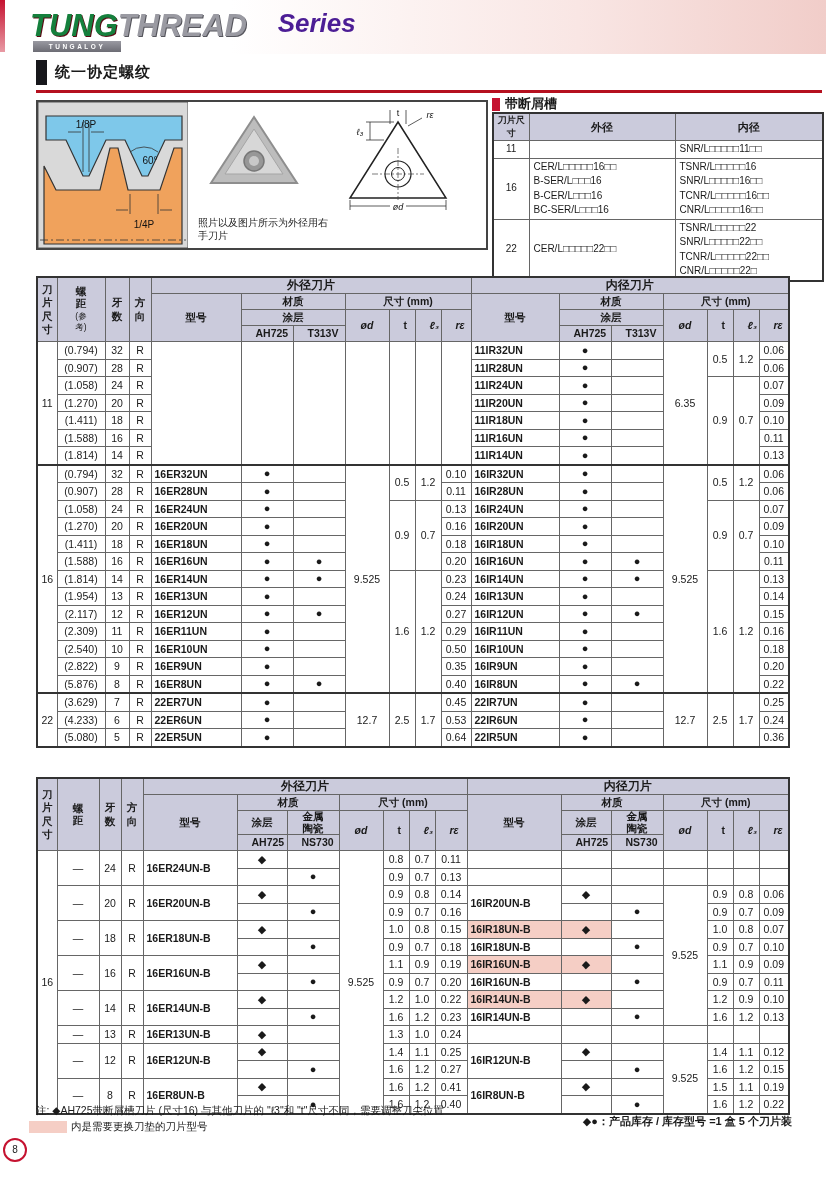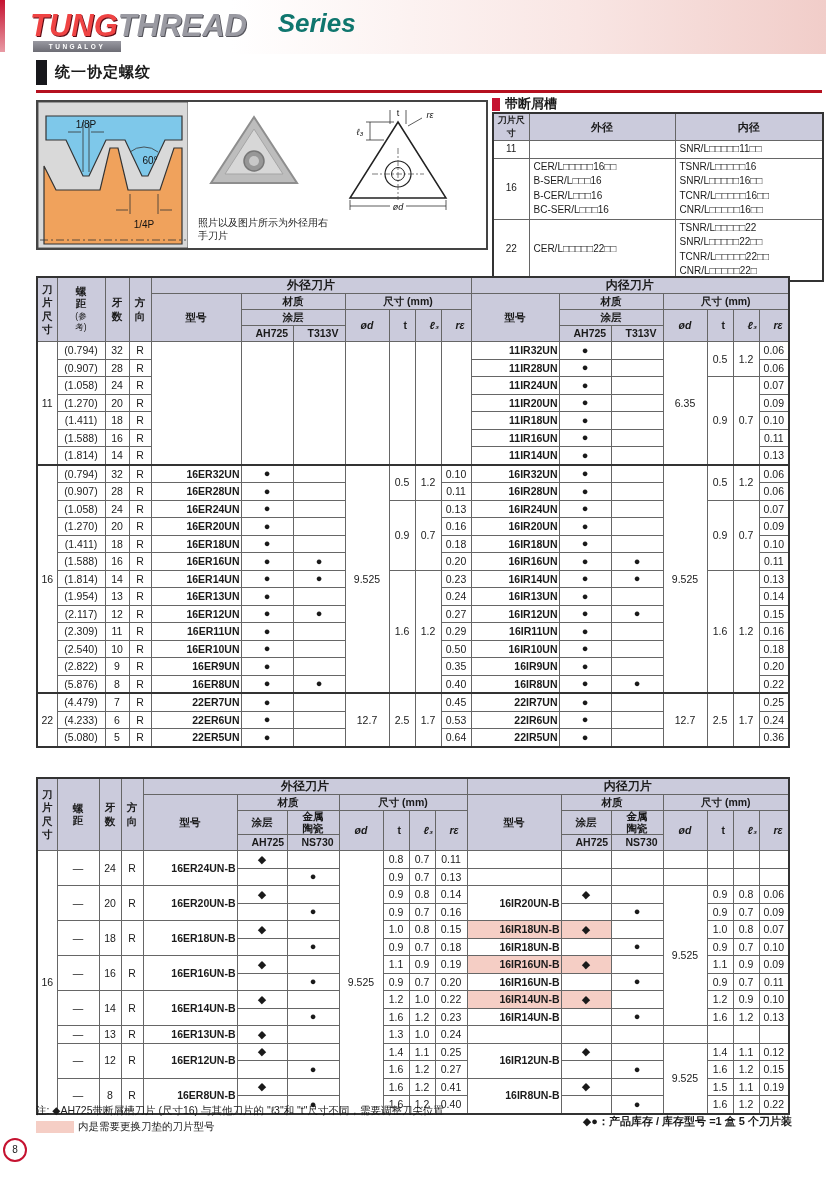--- a/index.html
+++ b/index.html
@@ -4,25 +4,25 @@
 <style>
   html,body{margin:0;padding:0;}
   body{width:826px;height:1178px;position:relative;background:#fff;overflow:hidden;
        font-family:"Liberation Sans","DejaVu Sans",sans-serif;color:#1a1a1a;}
   .abs{position:absolute;}
   
   .band{left:0;top:0;width:826px;height:54px;background:linear-gradient(90deg,#ffffff 28%,#f9e6e4 70%,#f1cdc9 100%);}
   .edge-stripe{left:0;top:0;width:5px;height:52px;background:linear-gradient(180deg,#c51230,#e89aa4);}
   .logo{left:30px;top:8px;height:46px;}
   .logo-main{font-style:italic;font-weight:900;font-size:31px;letter-spacing:0px;line-height:1;}
-  .logo-tung{color:#ef4444;text-shadow:1px 1px 0 #5a0a14;}
+  .logo-tung{color:#15803d;text-shadow:1px 1px 0 #5a0a14;}
   .logo-thread{color:#9a9aa2;text-shadow:1px 1px 0 #55555c;}
   .logo-sub{position:absolute;left:3px;top:33px;width:88px;height:11px;background:linear-gradient(180deg,#9a9aa2,#6c6c74);
             color:#fff;font-size:6.5px;font-weight:bold;letter-spacing:2.5px;text-align:center;line-height:11px;font-style:normal;}
-  .logo-series{font-style:italic;font-weight:bold;font-size:26px;color:#0f766e;margin-left:22px;vertical-align:4px;}
+  .logo-series{font-style:italic;font-weight:bold;font-size:26px;color:#4c1d95;margin-left:22px;vertical-align:4px;}
   
   .page-title{left:36px;top:60px;display:flex;align-items:center;gap:8px;}
   .title-block{width:11px;height:25px;background:#17171b;}
   .title-text{font-size:15px;font-weight:bold;letter-spacing:1px;font-family:Liberation Serif, serif;}
   .title-rule{left:36px;top:90px;width:786px;height:3px;background:#b5101f;}
   
   .figure-box{left:36px;top:100px;width:452px;height:150px;border:2px solid #444;background:#fff;box-sizing:border-box;}
   .thread-panel{position:absolute;left:0;top:0;width:150px;height:146px;}
   .fig-caption{position:absolute;left:160px;top:114px;font-size:10px;line-height:13px;white-space:pre-line;}
   .photo-svg{position:absolute;left:168px;top:10px;}
@@ -42,28 +42,28 @@
   .blk-sq{width:9px;height:16px;background:#1a1a1a;}
   .sec1{left:36px;top:256px;} .sec2{left:36px;top:757px;}
   
   .dtable{border:2px solid #333;width:752px;}
   .dtable th{background:#cbcbdc;border:1px solid #666;font-size:10.5px;font-weight:bold;height:15px;padding:0 14px;line-height:1.1;}
   .dtable th.grp{font-size:12px;}
   .dtable th.it{font-style:italic;}
   .dtable th.vh{font-size:10.5px;padding:0 4px;word-break:break-all;white-space:normal;line-height:1.25;}
   .dtable th .ref{font-weight:normal;font-size:8.5px;}
   .dtable td{border:1px solid #666;text-align:center;font-size:10.5px;height:16.5px;padding:0 1px;line-height:1;white-space:nowrap;overflow:hidden;}
-  .dtable td.m{text-align:right;font-weight:bold;padding-left:3px;}
+  .dtable td.m{text-align:left;font-weight:bold;padding-left:3px;}
   .dtable td.d{font-size:11px;}
   .dtable td.p{background:#f5cec5;}
   .dtable tr.gs td{border-top:2px solid #333;}
   .t1{left:36px;top:276px;} .t2{left:36px;top:777px;}
   
   .note1{left:36px;top:1104px;font-size:10.5px;}
-  .note2{left:36px;top:1120px;font-size:10.5px;display:flex;align-items:center;gap:4px;}
+  .note2{left:29px;top:1120px;font-size:10.5px;display:flex;align-items:center;gap:4px;}
   .pink-swatch{display:inline-block;width:38px;height:12px;background:#f5cec5;}
   .stock-note{left:540px;top:1114px;width:252px;text-align:right;font-size:11px;font-weight:bold;}
   .page-num{left:3px;top:1138px;width:20px;height:20px;border:2px solid #c51230;border-radius:50%;
             text-align:center;line-height:20px;font-size:10px;color:#222;}
   svg text{font-family:"Liberation Sans","DejaVu Sans",sans-serif;}
 </style>
 </head>
 <body>
 
 <div class="abs band"></div>
@@ -497,21 +497,21 @@
           <td class="d">●</td>
           <td class="d">●</td>
           <td>0.40</td>
           <td class="m">16IR8UN</td>
           <td class="d">●</td>
           <td class="d">●</td>
           <td>0.22</td>
         </tr>
         <tr class="gs">
           <td rowspan="3">22</td>
-          <td>(4.479)</td>
+          <td>(3.629)</td>
           <td>7</td>
           <td>R</td>
           <td class="m">22ER7UN</td>
           <td class="d">●</td>
           <td></td>
           <td rowspan="3">12.7</td>
           <td rowspan="3">2.5</td>
           <td rowspan="3">1.7</td>
           <td>0.45</td>
           <td class="m">22IR7UN</td>

